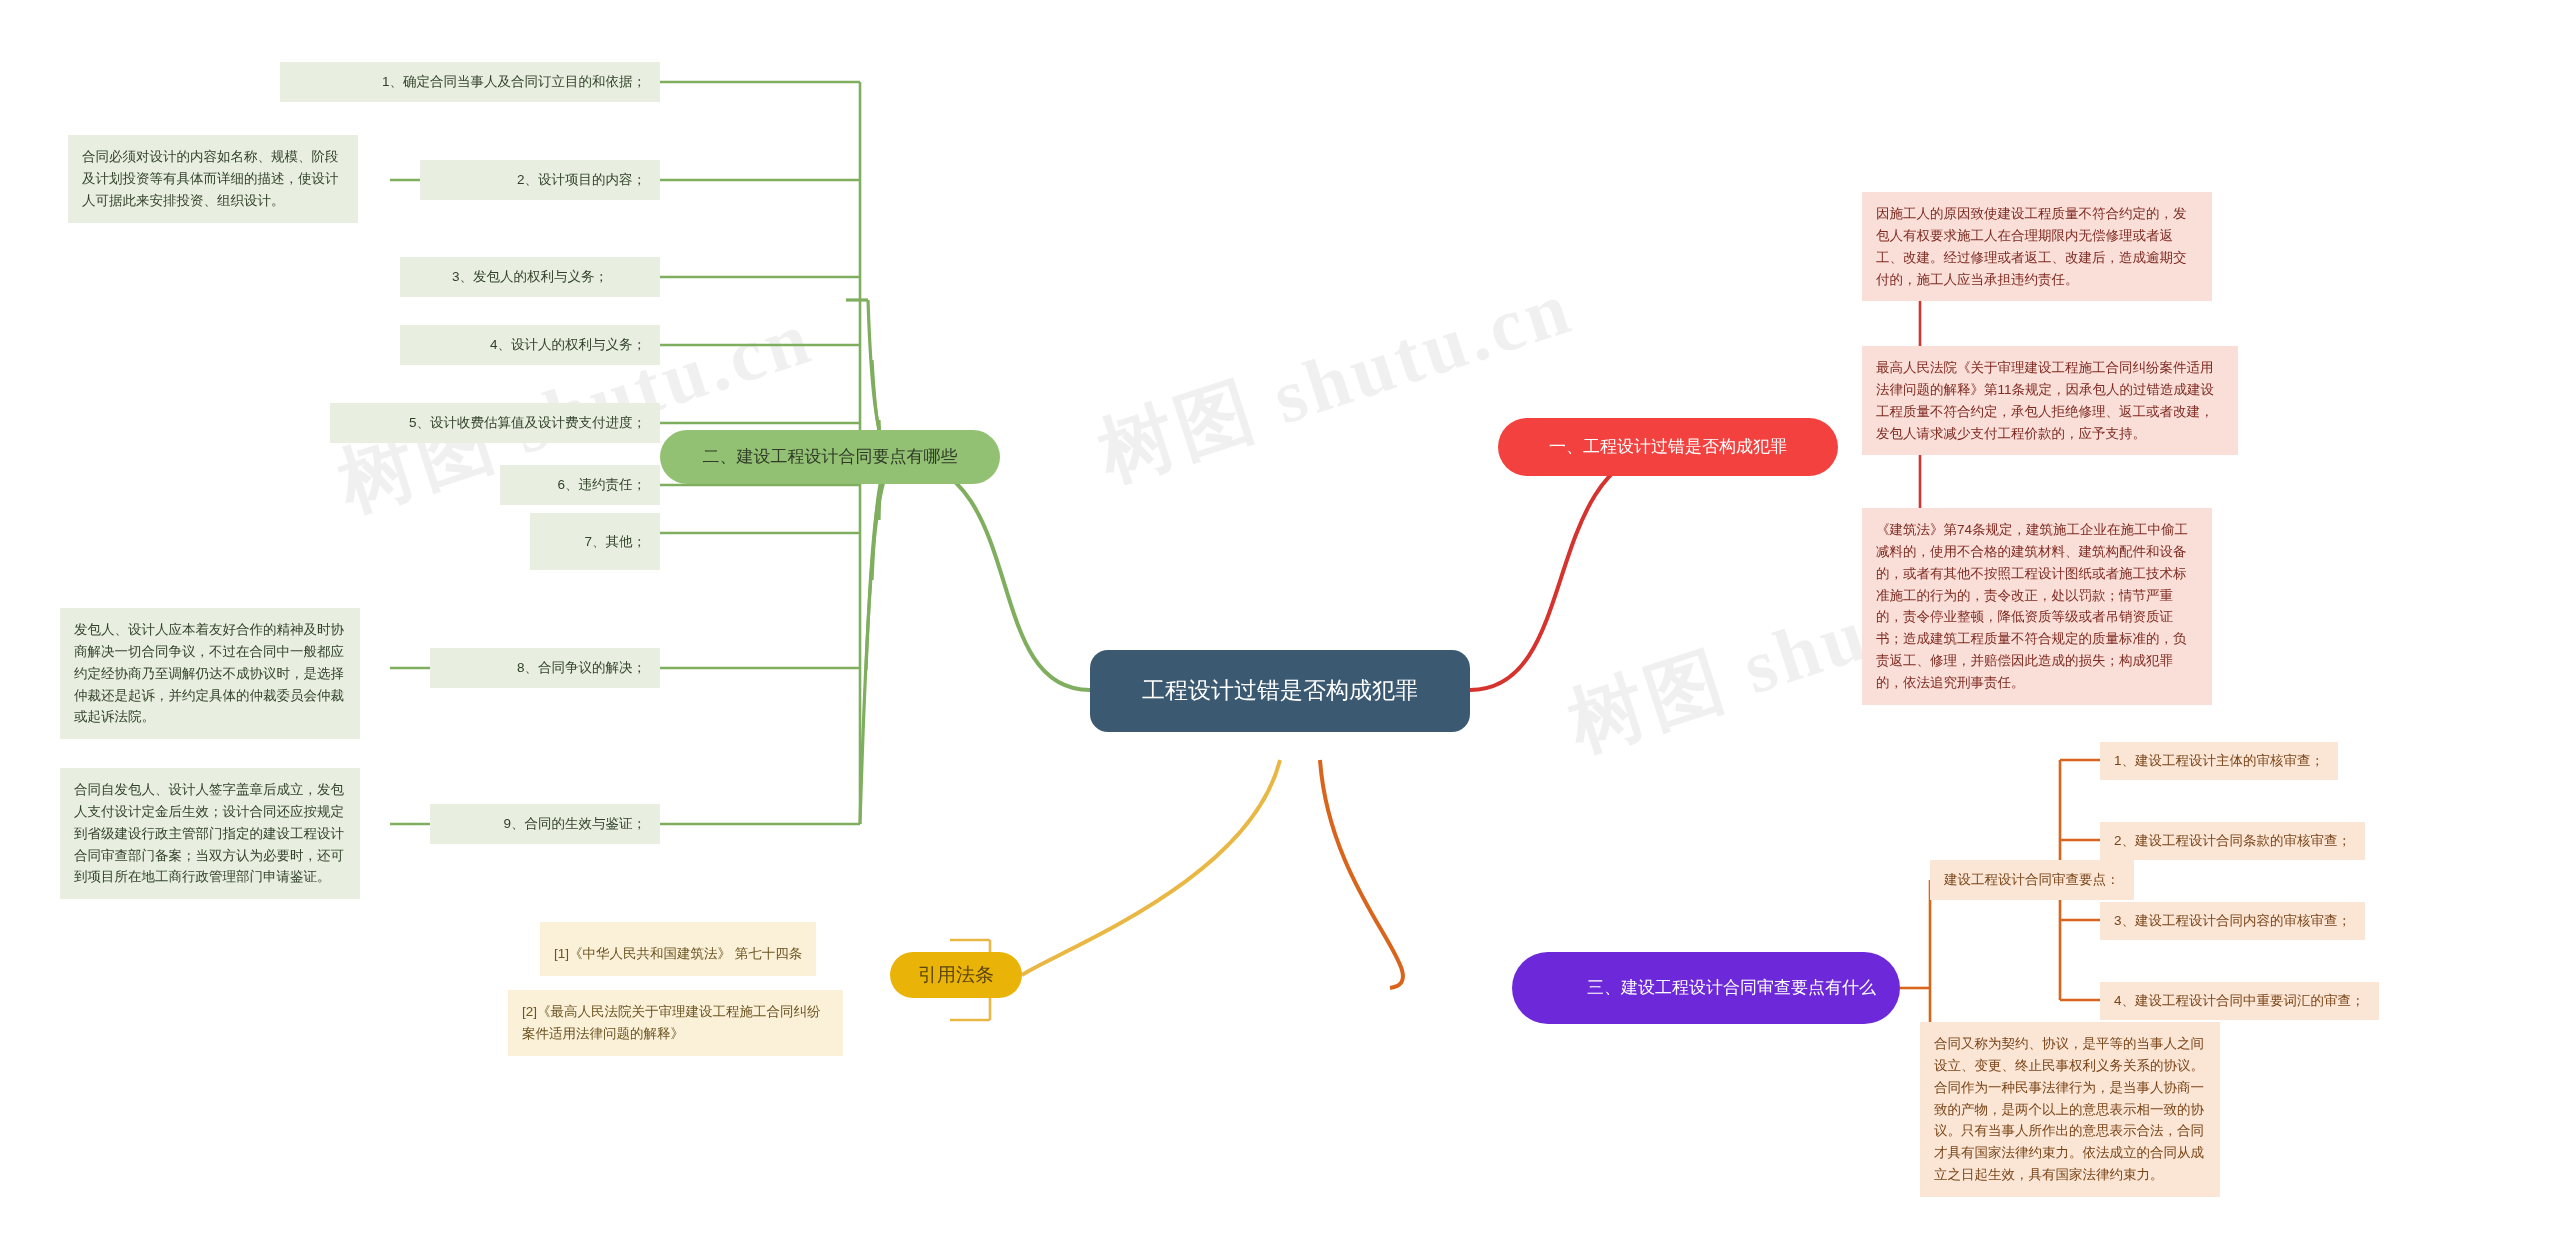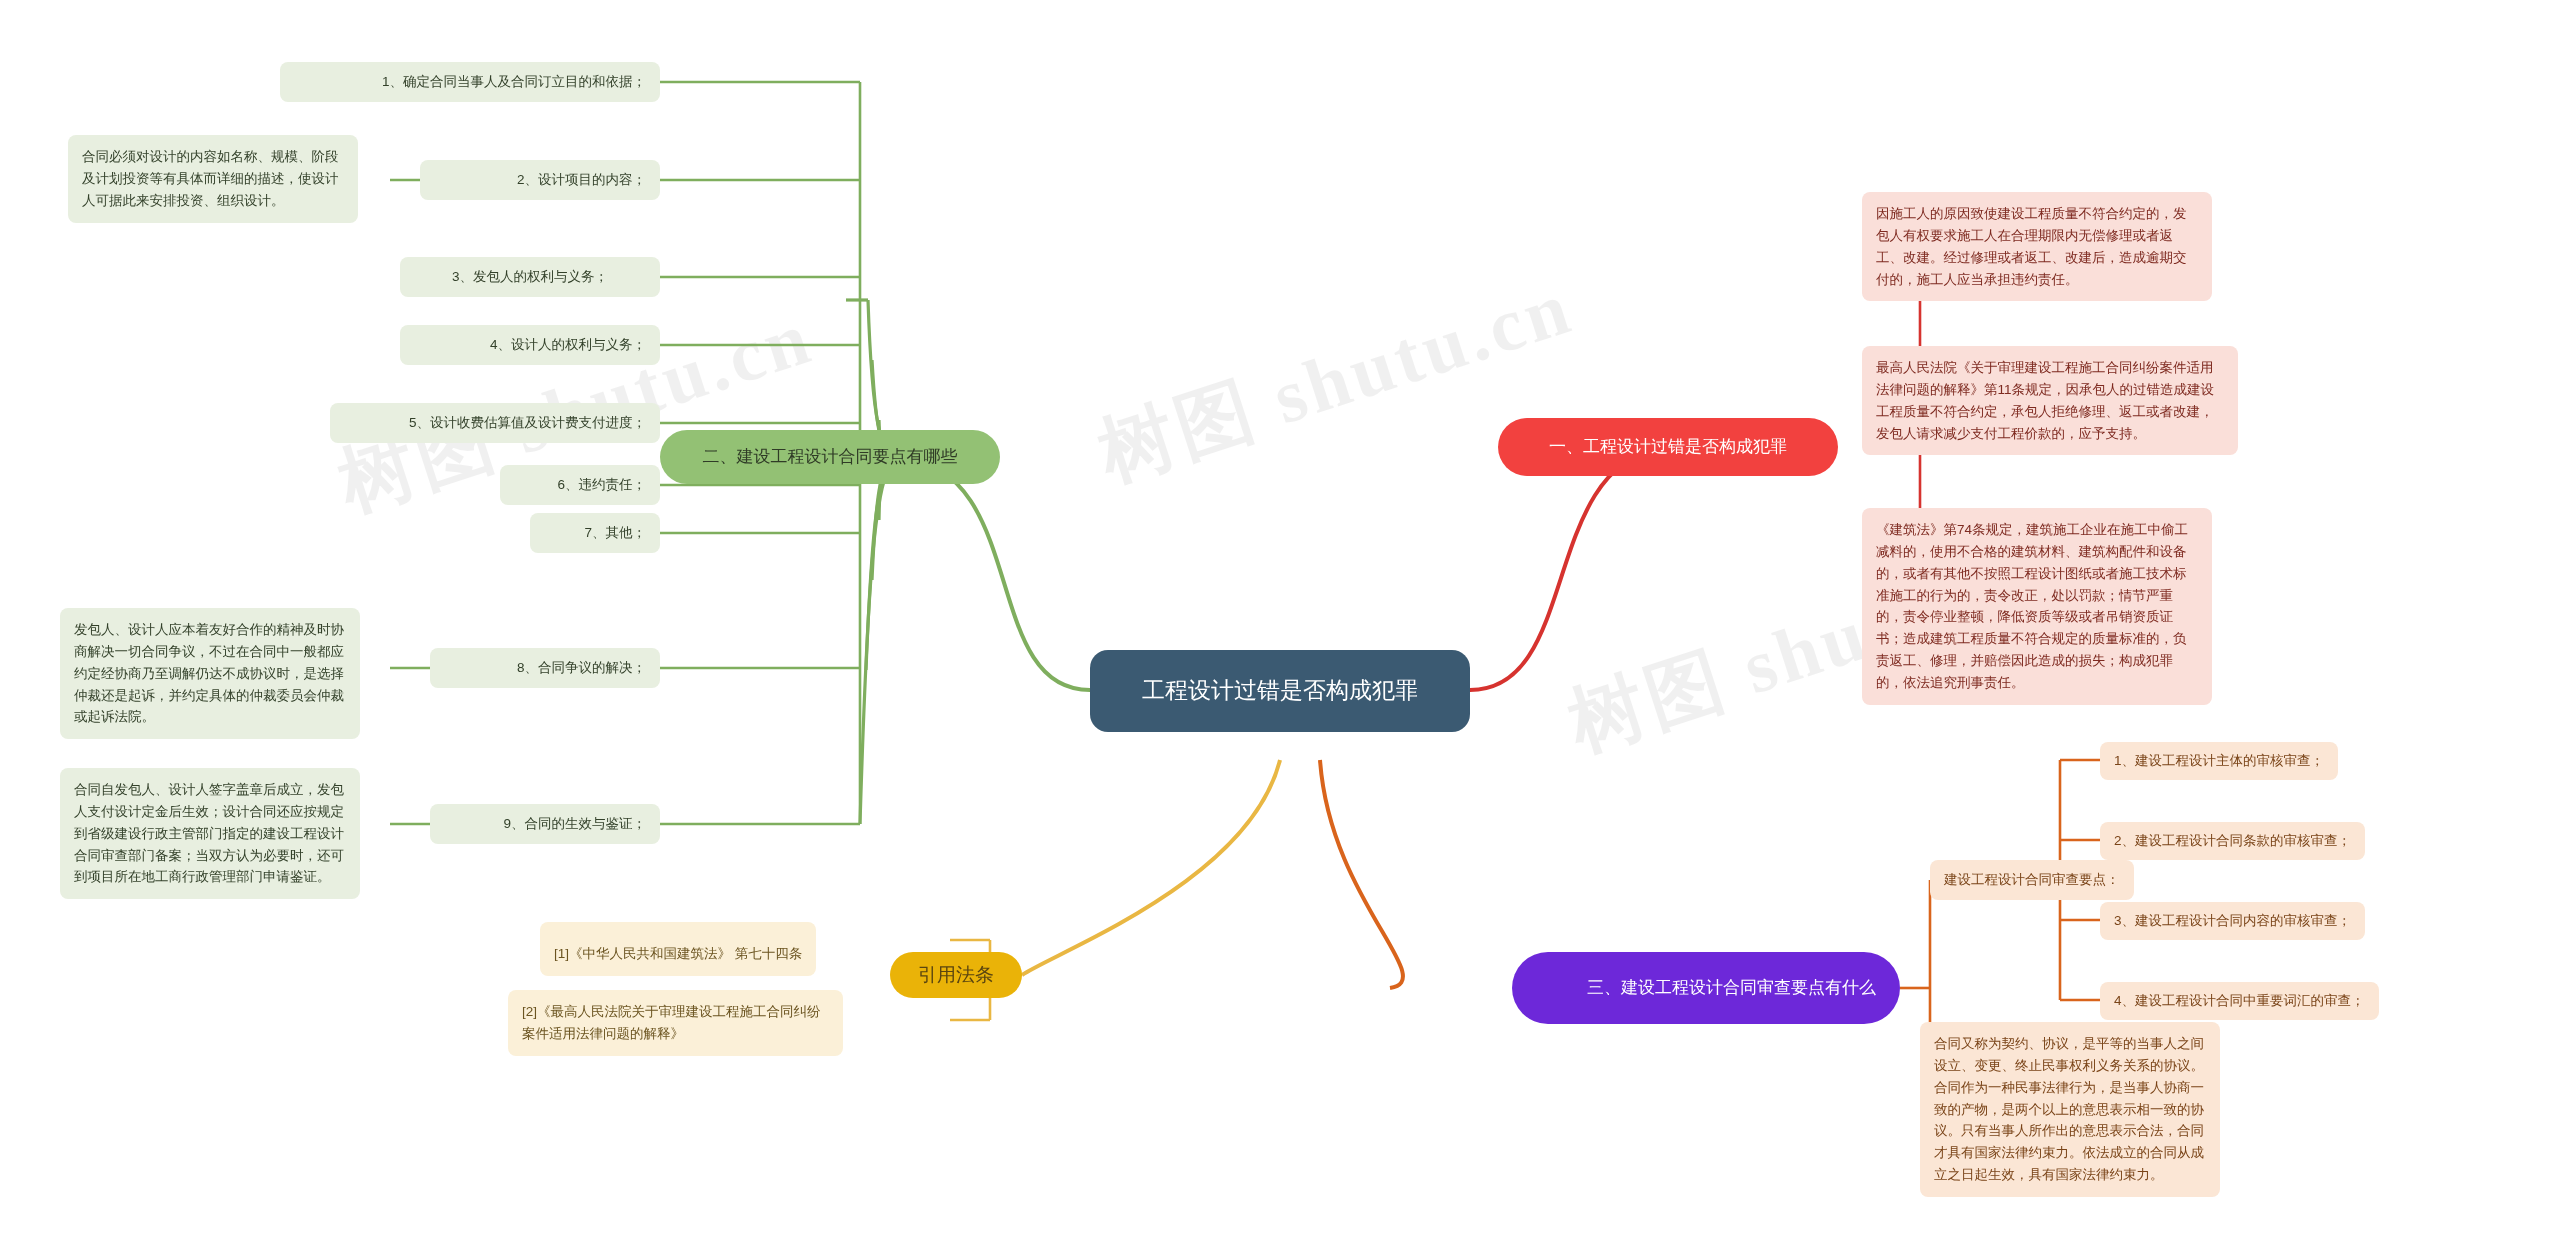--- a/index.html
+++ b/index.html
@@ -26,21 +26,21 @@
 
   
   .pill{border-radius:999px;color:#fff;font-size:17px;line-height:1.4;
         display:flex;align-items:center;padding:11px 24px;}
   .pill-red{background:#f2413f;}
   .pill-green{background:#93c174;color:#2f3b26;}
   .pill-orange{background:#6d28d9;justify-content:flex-end;}
   .pill-yellow{background:#eab308;color:#5a4510;justify-content:center;font-size:19px;}
 
   
-  .box{border-radius:8px;font-size:13.5px;line-height:1.62;padding:11px 14px;}
+  .box{border-radius:0;font-size:13.5px;line-height:1.62;padding:11px 14px;}
   .box-green{background:#e8efe0;color:#33412a;}
   .box-red{background:#fadfd9;color:#7e2a20;}
   .box-orange{background:#fbe6d5;color:#7a4418;}
   .box-yellow{background:#fbf0d8;color:#6b5420;}
   .box-greenline{background:#e8efe0;color:#33412a;display:flex;align-items:center;}
   .ta-r{text-align:right;}
   .ta-l{text-align:left;}
   .nowrap{white-space:nowrap;}
 </style>
 </head>
@@ -161,21 +161,21 @@
   </div>
 
   <div class="node box box-greenline ta-r nowrap" style="left:330px;top:403px;width:330px;height:40px;justify-content:flex-end;">
     <span>5、设计收费估算值及设计费支付进度；</span>
   </div>
 
   <div class="node box box-greenline ta-r nowrap" style="left:500px;top:465px;width:160px;height:40px;justify-content:flex-end;">
     <span>6、违约责任；</span>
   </div>
 
-  <div class="node box box-greenline ta-r nowrap" style="left:530px;top:513px;width:130px;height:40px;justify-content:flex-end;">
+  <div class="node box box-greenline ta-r nowrap" style="left:530px;top:513px;width:130px;height:57px;justify-content:flex-end;">
     <span>7、其他；</span>
   </div>
 
   <div class="node box box-greenline ta-r nowrap" style="left:430px;top:648px;width:230px;height:40px;justify-content:flex-end;">
     <span>8、合同争议的解决；</span>
   </div>
 
   <div class="node box box-green ta-l" style="left:60px;top:608px;width:300px;">
     <span>发包人、设计人应本着友好合作的精神及时协商解决一切合同争议，不过在合同中一般都应约定经协商乃至调解仍达不成协议时，是选择仲裁还是起诉，并约定具体的仲裁委员会仲裁或起诉法院。</span>
   </div>

